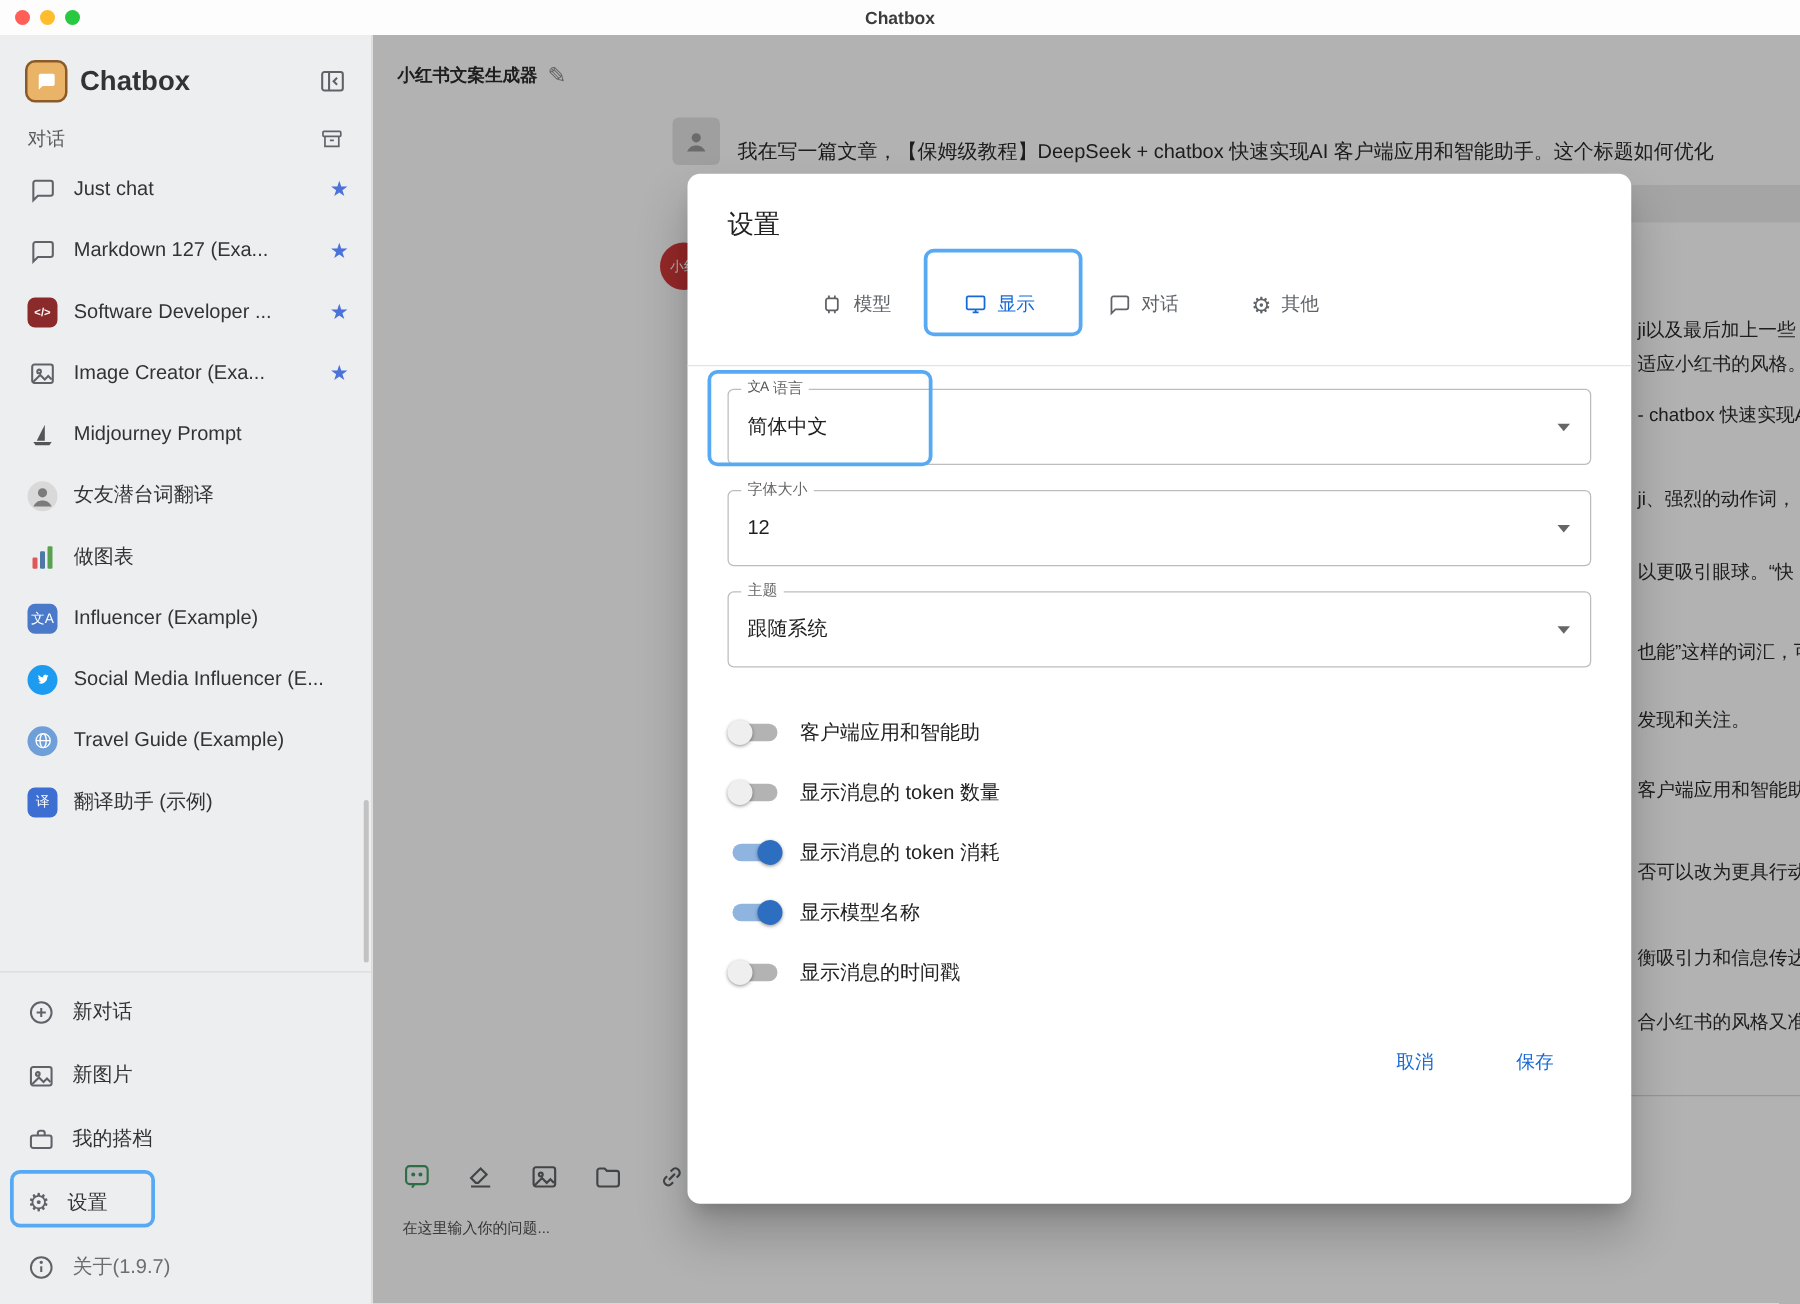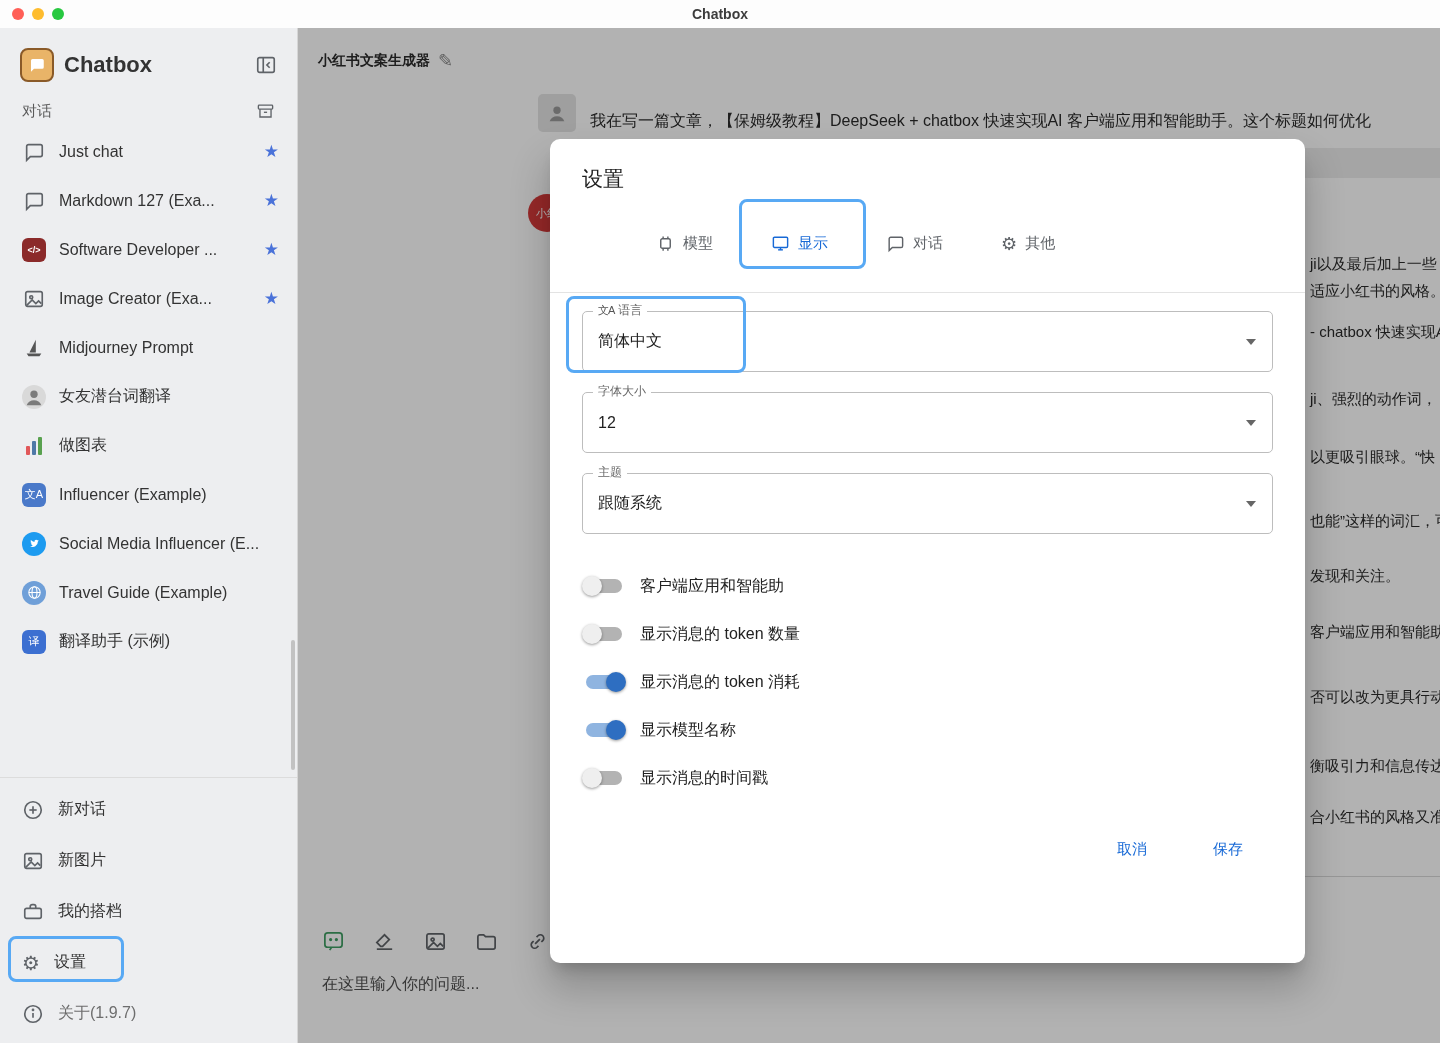--- a/index.html
+++ b/index.html
@@ -66,21 +66,21 @@
   .top-avatar { width:38px; height:38px; border-radius:5px; background:#e4e4e4; color:#9a9a9a;
     display:flex; align-items:center; justify-content:center; flex:0 0 auto; }
   .top-msg .txt { font-size:16px; color:#2b2b2b; white-space:nowrap; overflow:hidden; padding-top:9px; }
   .peek-avatar { position:absolute; left:230px; top:166px; width:38px; height:38px; border-radius:50%;
     background:#d63a3a; color:#fff; font-size:11px; display:flex; align-items:center; justify-content:center; }
   .frag { position:absolute; left:1012px; font-size:15px; color:#2b2b2b; white-space:nowrap; }
   .right-divider { position:absolute; left:1007px; right:0; top:848px; height:1px; background:#d8d8d8; }
   .input-icons { position:absolute; left:24px; top:902px; display:flex; gap:28px; align-items:center; }
   .input-icons .ic { width:23px; height:23px; }
   .ic.green { color:#3f9e63; }
-  .input-placeholder { position:absolute; left:24px; top:946px; font-size:16px; color:#4f4f4f; }
+  .input-placeholder { position:absolute; left:24px; top:946px; font-size:12px; color:#4f4f4f; }
   .overlay { position:absolute; inset:0; background:rgba(0,0,0,0.30); z-index:5; }
 
   
   .dialog { position:absolute; left:550px; top:139px; width:755px; height:824px; background:#fff;
     border-radius:10px; z-index:10;
     box-shadow:0 11px 15px -7px rgba(0,0,0,.2), 0 24px 38px 3px rgba(0,0,0,.2); }
   .dlg-title { padding:26px 32px 0 32px; font-size:21px; font-weight:500; color:#1f1f1f; height:56px; }
   .tabs { display:flex; align-items:center; height:98px; padding-left:106px; gap:58px;
     border-bottom:1px solid #e3e3e3; }
   .tab { display:flex; align-items:center; gap:8px; font-size:15px; color:#5f6368; cursor:pointer; }

